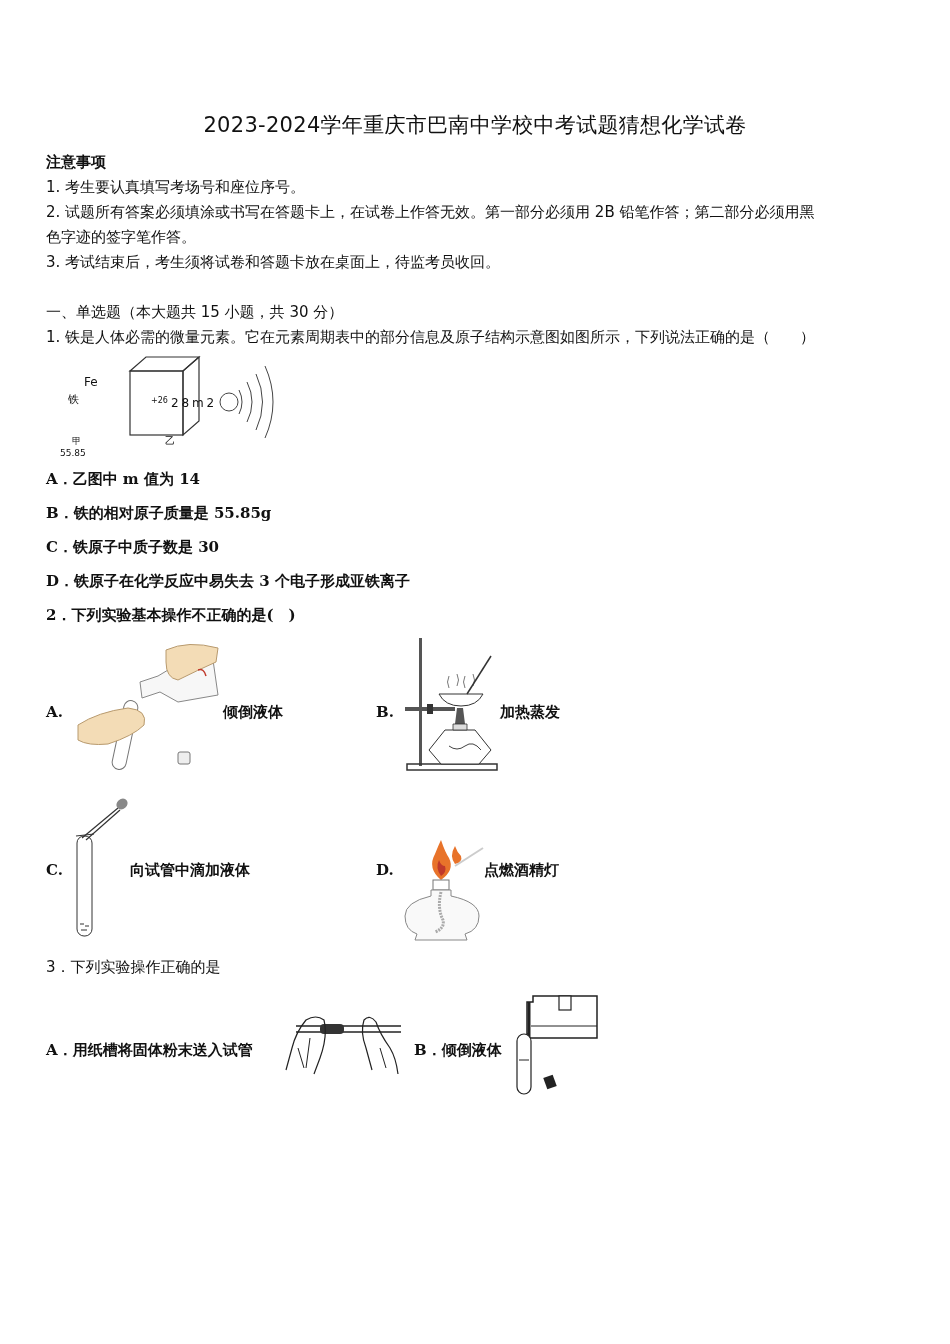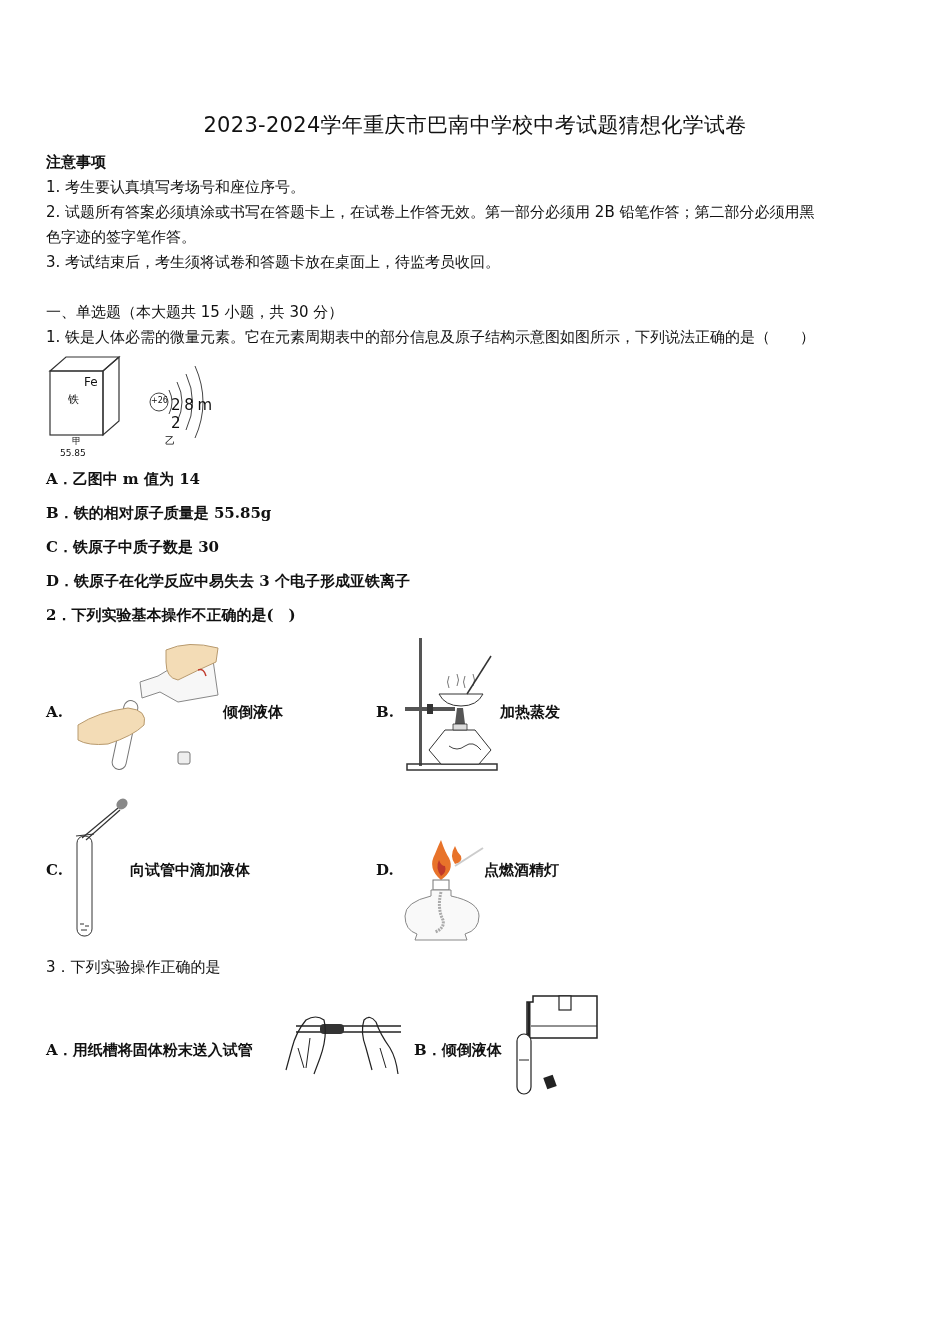--- a/index.html
+++ b/index.html
@@ -1,18 +1,18 @@
 <!DOCTYPE html>
 <html><head>
 <meta charset="utf-8">
 <style>
   html, body { margin:0; padding:0; background:#ffffff; }
   body { width:950px; height:1344px; position:relative; overflow:hidden;
          font-family:"DejaVu Sans", "Liberation Sans", sans-serif; color:#111; }
-  .abs { position:absolute; }
+  .abs { position:absolute;text-align:right; }
   .title { left:0; width:950px; top:111px; text-align:center; font-size:21px; font-weight:normal; letter-spacing:0.3px; }
   .txt { font-size:15px; line-height:20px; white-space:nowrap; }
   .serif { font-family:"DejaVu Serif", "Liberation Serif", serif; }
   .bold { font-weight:bold; }
   svg { position:absolute; overflow:visible; }
 </style>
 </head>
 <body>
 
 <div class="abs title">2023-2024学年重庆市巴南中学校中考试题猜想化学试卷</div>
@@ -41,21 +41,21 @@
 
 <div class="abs" style="left:145px;top:360px;width:70px;height:90px;">
   <svg width="70" height="90" viewBox="0 0 70 90">
     <circle cx="14" cy="42" r="9" fill="none" stroke="#444" stroke-width="1"></circle>
     <path d="M24,30 Q30,42 24,54" fill="none" stroke="#444" stroke-width="1"></path>
     <path d="M32,22 Q42,42 32,62" fill="none" stroke="#444" stroke-width="1"></path>
     <path d="M41,14 Q54,42 41,70" fill="none" stroke="#444" stroke-width="1"></path>
     <path d="M50,6 Q66,42 50,78" fill="none" stroke="#444" stroke-width="1"></path>
   </svg>
   <div class="abs" style="left:6px;top:36px;font-size:8px;">+26</div>
-  <div class="abs" style="left:26px;top:36px;font-size:15px;letter-spacing:-0.5px;">2 8 m 2</div>
+  <div class="abs" style="left:26px;top:36px;font-size:12px;letter-spacing:-0.5px;">2 8 m 2</div>
   <div class="abs" style="left:20px;top:74px;font-size:10px;">乙</div>
 </div>
 
 <div class="abs txt serif bold" style="left:46px;top:469px;">A．乙图中 m 值为 14</div>
 <div class="abs txt serif bold" style="left:46px;top:503px;">B．铁的相对原子质量是 55.85g</div>
 <div class="abs txt serif bold" style="left:46px;top:537px;">C．铁原子中质子数是 30</div>
 <div class="abs txt serif bold" style="left:46px;top:571px;">D．铁原子在化学反应中易失去 3 个电子形成亚铁离子</div>
 
 <div class="abs txt serif bold" style="left:46px;top:605px;">2．下列实验基本操作不正确的是(　)</div>
 

